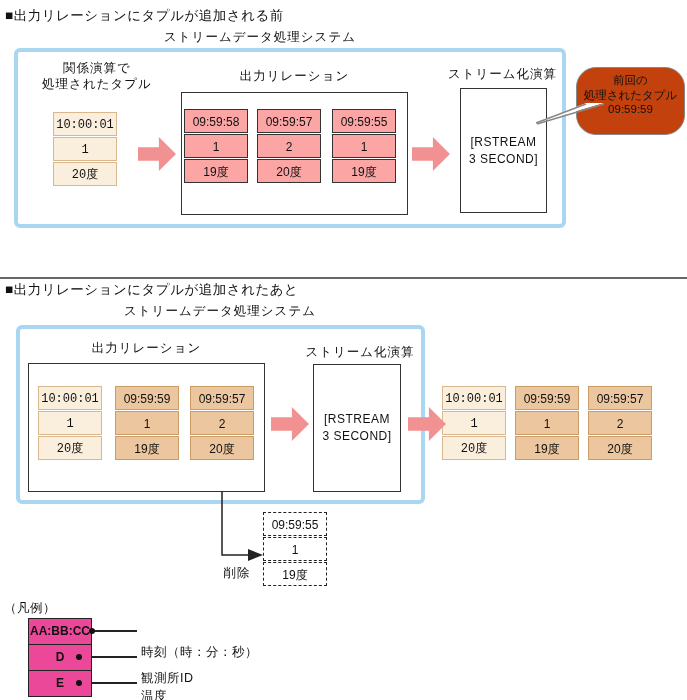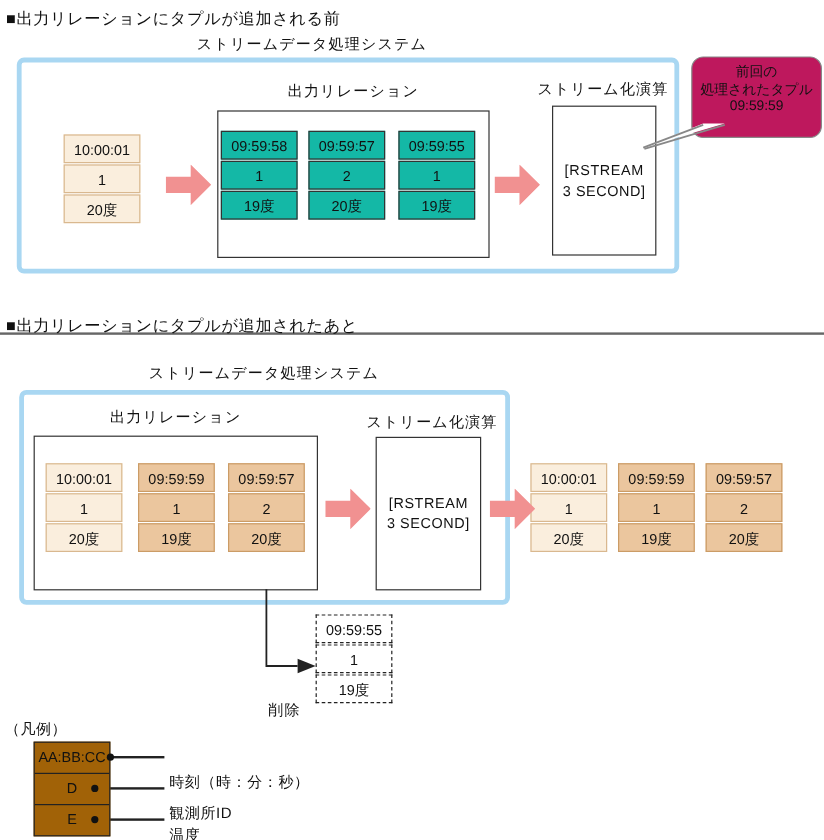--- a/index.html
+++ b/index.html
@@ -10,45 +10,49 @@
   .lbl{position:absolute;font-size:12.5px;letter-spacing:1px;text-align:center;white-space:nowrap;box-sizing:border-box;}
   .txt{position:absolute;font-size:12.5px;letter-spacing:0.5px;text-align:left;white-space:nowrap;}
   .bluebox{position:absolute;border:4px solid var(--frame-blue);border-radius:6px;background:#fff;box-sizing:border-box;}
   .obox{position:absolute;border:1.5px solid #333;background:#fff;box-sizing:border-box;}
   .op-box{display:flex;flex-direction:column;justify-content:center;text-align:center;
           font-size:12px;line-height:17px;letter-spacing:0.5px;}
   .arrow{position:absolute;width:38px;height:34px;background:var(--arrow-pink);
          clip-path:polygon(0 30%,55% 30%,55% 0,100% 50%,55% 100%,55% 70%,0 70%);z-index:3;}
   .tuple{position:absolute;display:flex;flex-direction:column;gap:1px;width:64px;z-index:2;}
   .cell{height:24px;line-height:24px;text-align:center;font-size:12px;box-sizing:border-box;white-space:nowrap;}
-  .v-cream .cell{background:var(--tuple-cream-bg);border:1px solid var(--tuple-cream-border);}
+  .v-cream .cell{background:var(--tuple-cream-bg);border:1px solid var(--tuple-cream-border);font-family:Liberation Mono, monospace;}
   .v-tan .cell{background:var(--tuple-tan-bg);border:1px solid var(--tuple-tan-border);}
-  .v-white .cell{background:#14b8a6;border:1.5px solid #333;}
+  .v-white .cell{background:#fca5a5;border:1.5px solid #333;}
   .v-dashed .cell{background:#fff;border:1.5px dashed #222;}
-  .callout{position:absolute;border:1.5px solid #888;border-radius:10px;background:#be185d;
-           text-align:center;font-size:11.5px;line-height:14.5px;padding-top:5px;z-index:4;}
+  .callout{position:absolute;border:1.5px solid #888;border-radius:20px;background:#c2410c;
+           text-align:center;font-size:11.5px;line-height:14.5px;padding-top:5px;z-index:4;margin-top:20px;}
   .divider{position:absolute;left:0;width:687px;height:2px;background:#666;}
-  .legend-box{position:absolute;border:1.5px solid #222;background:#a16207;box-sizing:border-box;z-index:2;}
+  .legend-box{position:absolute;border:1.5px solid #222;background:#ec4899;box-sizing:border-box;z-index:2;font-weight:bold;}
   .lrow{position:relative;height:25px;line-height:25px;text-align:center;font-size:12px;border-bottom:1px solid #222;}
   .lrow:last-child{border-bottom:none;}
   .dot{position:absolute;top:9px;width:6px;height:6px;background:#111;border-radius:50%;z-index:3;}
   .lline{position:absolute;height:1.5px;background:#222;}
   svg.abs{position:absolute;overflow:visible;}
 </style>
 </head>
 <body>
 
 <div id="stage">
 
   <div class="heading" style="left:5px;top:7px">■出力リレーションにタプルが追加される前</div>
 
   <div class="lbl" style="left:110px;top:29px;width:300px">ストリームデータ処理システム</div>
 
   <div class="bluebox" style="left:14px;top:48px;width:552px;height:180px"></div>
 
+  <div class="lbl" style="left:22px;top:60px;width:150px;line-height:16px;white-space:normal">
+    <span>関係演算で</span><br>
+    <span>処理されたタプル</span>
+  </div>
 
   <div class="tuple v-cream" style="left:53px;top:112px">
       <div class="cell">10:00:01</div>
       <div class="cell">1</div>
       <div class="cell">20度</div>
     </div>
 
   <div class="arrow" style="left:138px;top:137px"></div>
 
   <div class="lbl" style="left:181px;top:68px;width:227px">出力リレーション</div>
@@ -86,21 +90,21 @@
     <div>09:59:59</div>
   </div>
   <svg class="abs" style="left:528px;top:101px;z-index:5" width="80" height="26" viewBox="0 0 80 26">
     <polygon points="58,2 76,2 8,22" fill="#ffffff"></polygon>
     <line x1="58" y1="3" x2="8" y2="22" stroke="#888" stroke-width="1.5"></line>
     <line x1="76" y1="3" x2="9" y2="23" stroke="#888" stroke-width="1.5"></line>
   </svg>
 
   <div class="divider" style="top:277px"></div>
 
-  <div class="heading" style="left:5px;top:263px">■出力リレーションにタプルが追加されたあと</div>
+  <div class="heading" style="left:5px;top:281px">■出力リレーションにタプルが追加されたあと</div>
 
   <div class="lbl" style="left:70px;top:303px;width:300px">ストリームデータ処理システム</div>
 
   <div class="bluebox" style="left:16px;top:325px;width:409px;height:179px"></div>
 
   <div class="lbl" style="left:28px;top:340px;width:237px">出力リレーション</div>
 
   <div class="obox" style="left:28px;top:363px;width:237px;height:129px"></div>
 
   <div class="tuple v-cream" style="left:38px;top:386px">
@@ -145,21 +149,21 @@
       <div class="cell">09:59:57</div>
       <div class="cell">2</div>
       <div class="cell">20度</div>
     </div>
 
   <svg class="abs" style="left:216px;top:491px;z-index:4" width="52" height="72" viewBox="0 0 52 72">
     <path d="M6 0 V64 H32" stroke="#222" stroke-width="1.5" fill="none"></path>
     <polygon points="32,58 47,64 32,70" fill="#222"></polygon>
   </svg>
 
-  <div class="lbl" style="left:217px;top:584px;width:40px">削除</div>
+  <div class="lbl" style="left:217px;top:565px;width:40px">削除</div>
 
   <div class="tuple v-dashed" style="left:263px;top:512px">
       <div class="cell">09:59:55</div>
       <div class="cell">1</div>
       <div class="cell">19度</div>
     </div>
 
   <div class="txt" style="left:4px;top:600px">（凡例）</div>
 
   <div class="legend-box" style="left:28px;top:618px;width:64px">

